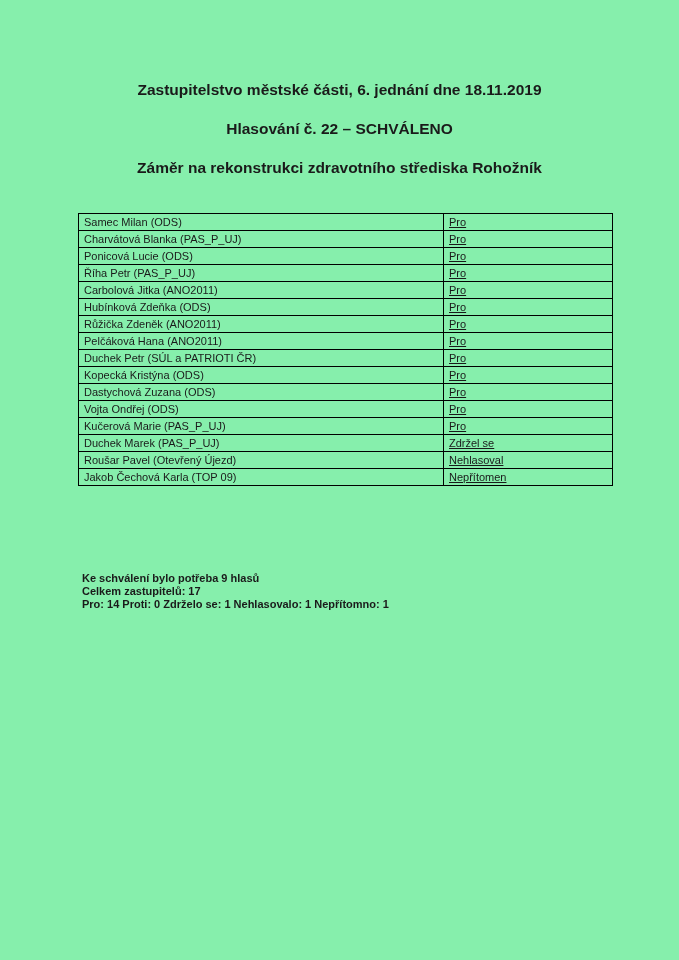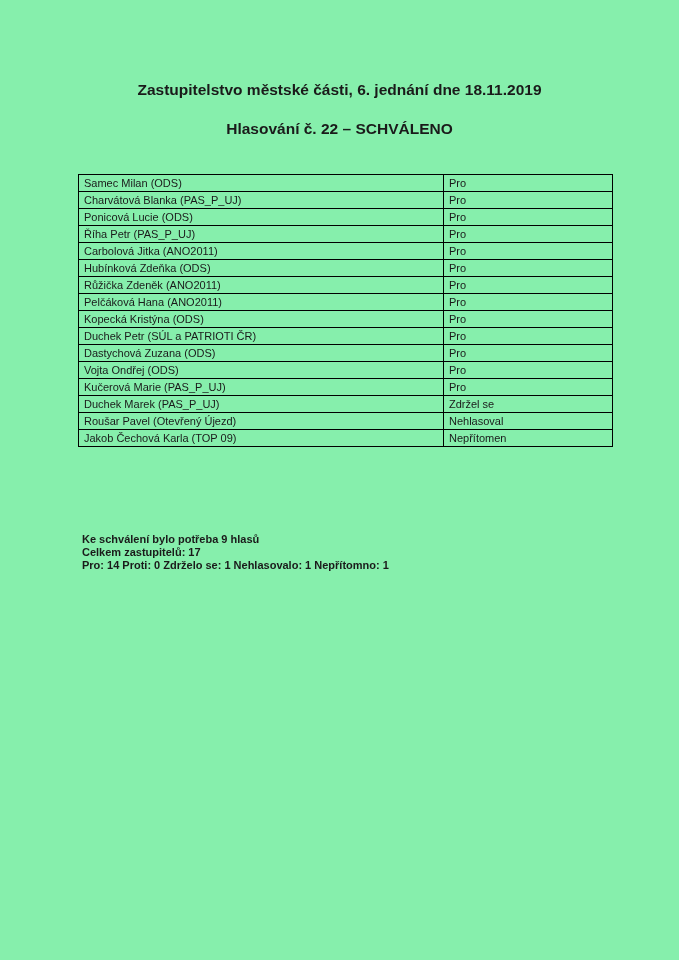--- a/index.html
+++ b/index.html
@@ -40,41 +40,42 @@
     border: 1px solid #000000;
     font-size: 11px;
     line-height: 12px;
     height: 17px;
     padding: 2px 4px 2px 5px;
     color: #1a1a1a;
     white-space: nowrap;
     overflow: hidden;
   }
   td.name-cell { width: 365px; }
-  td.vote-cell { width: 169px; }
+  td.vote-cell { width: 169px; text-decoration: underline; }
   .summary {
     margin-left: 82px;
     margin-top: 86px;
   }
   .summary-line {
     font-size: 11px;
     font-weight: bold;
     line-height: 13px;
     color: #1a1a1a;
   }
   .summary-line + .summary-line { }
 </style>
 </head>
 <body>
 
 <div class="page">
 
   <div class="titles">
     <div class="title-line">Zastupitelstvo městské části, 6. jednání dne 18.11.2019</div>
     <div class="title-line">Hlasování č. 22 – SCHVÁLENO</div>
+    <div class="title-line">Záměr na rekonstrukci zdravotního střediska Rohožník</div>
   </div>
 
   <table class="vote-table">
     <tbody>
         <tr>
           <td class="name-cell">Samec Milan (ODS)</td>
           <td class="vote-cell">Pro</td>
         </tr>
         <tr>
           <td class="name-cell">Charvátová Blanka (PAS_P_UJ)</td>
@@ -98,25 +99,25 @@
         </tr>
         <tr>
           <td class="name-cell">Růžička Zdeněk (ANO2011)</td>
           <td class="vote-cell">Pro</td>
         </tr>
         <tr>
           <td class="name-cell">Pelčáková Hana (ANO2011)</td>
           <td class="vote-cell">Pro</td>
         </tr>
         <tr>
-          <td class="name-cell">Kopecká Kristýna (ODS)</td>
+          <td class="name-cell">Duchek Petr (SÚL a PATRIOTI ČR)</td>
           <td class="vote-cell">Pro</td>
         </tr>
         <tr>
-          <td class="name-cell">Duchek Petr (SÚL a PATRIOTI ČR)</td>
+          <td class="name-cell">Kopecká Kristýna (ODS)</td>
           <td class="vote-cell">Pro</td>
         </tr>
         <tr>
           <td class="name-cell">Dastychová Zuzana (ODS)</td>
           <td class="vote-cell">Pro</td>
         </tr>
         <tr>
           <td class="name-cell">Vojta Ondřej (ODS)</td>
           <td class="vote-cell">Pro</td>
         </tr>

